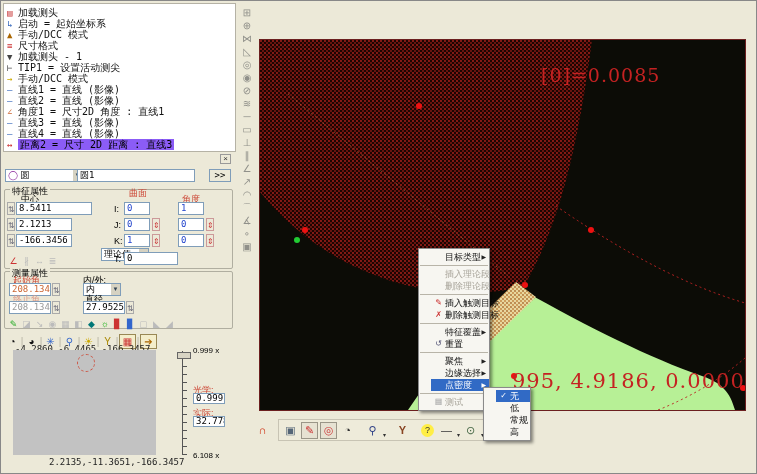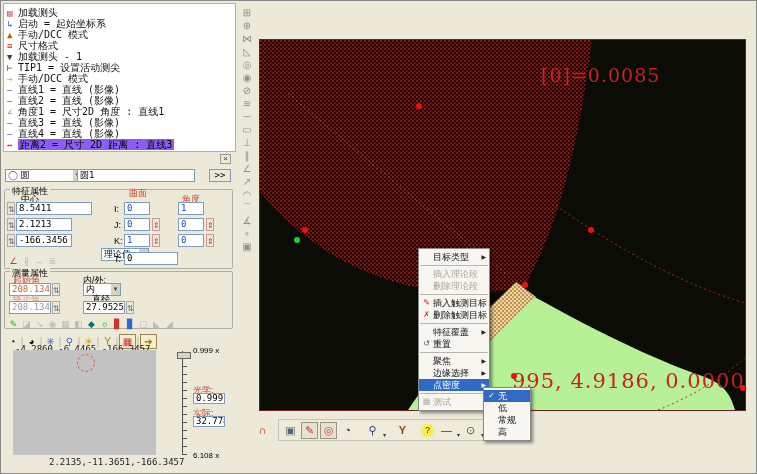--- a/index.html
+++ b/index.html
@@ -43,21 +43,21 @@
   
   #strip{left:236px;top:0;width:20px;height:474px;}
   #strip span{position:absolute;left:3px;width:14px;height:13px;font-size:10px;line-height:13px;
               color:#90908a;text-align:center;}
   
   #view{left:258px;top:38px;width:487px;height:372px;background:#0c0c06;border:1px solid #6b1f1f;box-sizing:border-box;}
   .ovl{position:absolute;font-family:"DejaVu Serif",serif;color:#c52222;white-space:nowrap;letter-spacing:1px;}
   
   #menu{left:417px;top:247px;width:70px;background:#f7f6f1;border:1px solid #8a8a8a;
         box-shadow:2px 2px 3px rgba(0,0,0,.45);padding:2px 0;z-index:20;}
-  .mitem{position:relative;height:12px;line-height:12px;font-size:9px;padding-left:14px;color:#111;white-space:nowrap;}
+  .mitem{position:relative;height:12px;line-height:12px;font-size:9px;padding-left:14px;color:#111;white-space:nowrap;margin-left:12px;}
   .mitem .mi{position:absolute;left:2px;top:0;width:11px;font-size:8px;text-align:center;}
   .mitem .ma{position:absolute;right:3px;top:0;font-size:6px;color:#222;}
   .mitem.dis{color:#a8a49a;}
   .mitem.hl{background:#316ac5;color:#fff;}
   .mitem.hl .ma{color:#fff;}
   .msep{height:1px;margin:2px 1px;background:#b8b4a8;}
   #submenu{left:482px;top:386px;width:46px;background:#f7f6f1;border:1px solid #8a8a8a;
            box-shadow:2px 2px 3px rgba(0,0,0,.45);padding:2px 0;z-index:30;}
   
   #btoolbar{left:252px;top:419px;height:20px;display:flex;align-items:center;z-index:10;}
@@ -133,21 +133,21 @@
 <div class="grp" style="left:3px;top:270px;width:227px;height:56px;">
   <span class="gt">测量属性</span>
     </div>
 <div class="lbl red" style="left:12px;top:274px;">起始角</div>
 <div class="lbl" style="left:82px;top:274px;">内/外:</div>
 <div class="in" style="left:8px;top:282px;width:42px;color:#cc6633;">208.134</div>
 <div class="spin" style="left:51px;top:282px;">⇅</div>
 <div class="abs sel8" style="left:82px;top:282px;width:38px;">
   <span>内</span><span class="da">▼</span></div>
 <div class="lbl" style="left:12px;top:293px;color:#dd9988;">终止角</div>
-<div class="lbl" style="left:84px;top:293px;margin-left:7px;">直径</div>
+<div class="lbl" style="left:84px;top:293px;">直径</div>
 <div class="in gray" style="left:8px;top:300px;width:42px;">208.134</div>
 <div class="spin" style="left:51px;top:300px;">⇅</div>
 <div class="in" style="left:82px;top:300px;width:42px;">27.9525</div>
 <div class="spin" style="left:125px;top:300px;">⇅</div>
 <div class="abs irow" id="measure-icons" style="left:6px;top:312px;"><span style="color: rgb(34, 170, 34);">✎</span><span style="color: rgb(187, 187, 187);">◪</span><span style="color: rgb(187, 187, 187);">↘</span><span style="color: rgb(187, 187, 187);">◉</span><span style="color: rgb(187, 187, 187);">▦</span><span style="color: rgb(187, 187, 187);">◧</span><span style="color: rgb(0, 119, 119);">◆</span><span style="color: rgb(0, 170, 0);">☼</span><span style="color: rgb(204, 51, 51);">▊</span><span style="color: rgb(51, 102, 204);">▊</span><span style="color: rgb(187, 187, 187);">▢</span><span style="color: rgb(187, 187, 187);">◣</span><span style="color: rgb(187, 187, 187);">◢</span></div>
 
 <div class="abs navrow" id="nav-icons" style="left:4px;top:330px;"><span style="color: rgb(17, 17, 17); width: 15px;">◔</span><span style="color: rgb(184, 180, 164); width: 4px;">|</span><span style="color: rgb(17, 17, 17); width: 15px;">◕</span><span style="color: rgb(184, 180, 164); width: 4px;">|</span><span style="color: rgb(51, 102, 204); width: 15px;">✳</span><span style="color: rgb(184, 180, 164); width: 4px;">|</span><span style="color: rgb(51, 102, 204); width: 15px;">⚲</span><span style="color: rgb(184, 180, 164); width: 4px;">|</span><span style="color: rgb(204, 170, 0); width: 15px;">☀</span><span style="color: rgb(184, 180, 164); width: 4px;">|</span><span style="color: rgb(170, 136, 0); width: 15px;">Y</span><span style="color: rgb(184, 180, 164); width: 4px;">|</span><span style="color: rgb(204, 51, 51); width: 15px; border: 1px solid rgb(153, 136, 85); background: rgb(244, 238, 203);">▦</span><span style="color: rgb(184, 180, 164); width: 4px;">|</span><span style="color: rgb(170, 102, 0); width: 15px; border: 1px solid rgb(153, 136, 85); background: rgb(244, 238, 203);">➔</span></div>
 <div class="coords" style="left:14px;top:343px;">-4.2860,-6.4465,-166.3457</div>
 <div class="abs" id="preview"></div>
 <div class="abs" id="pcircle"></div>

